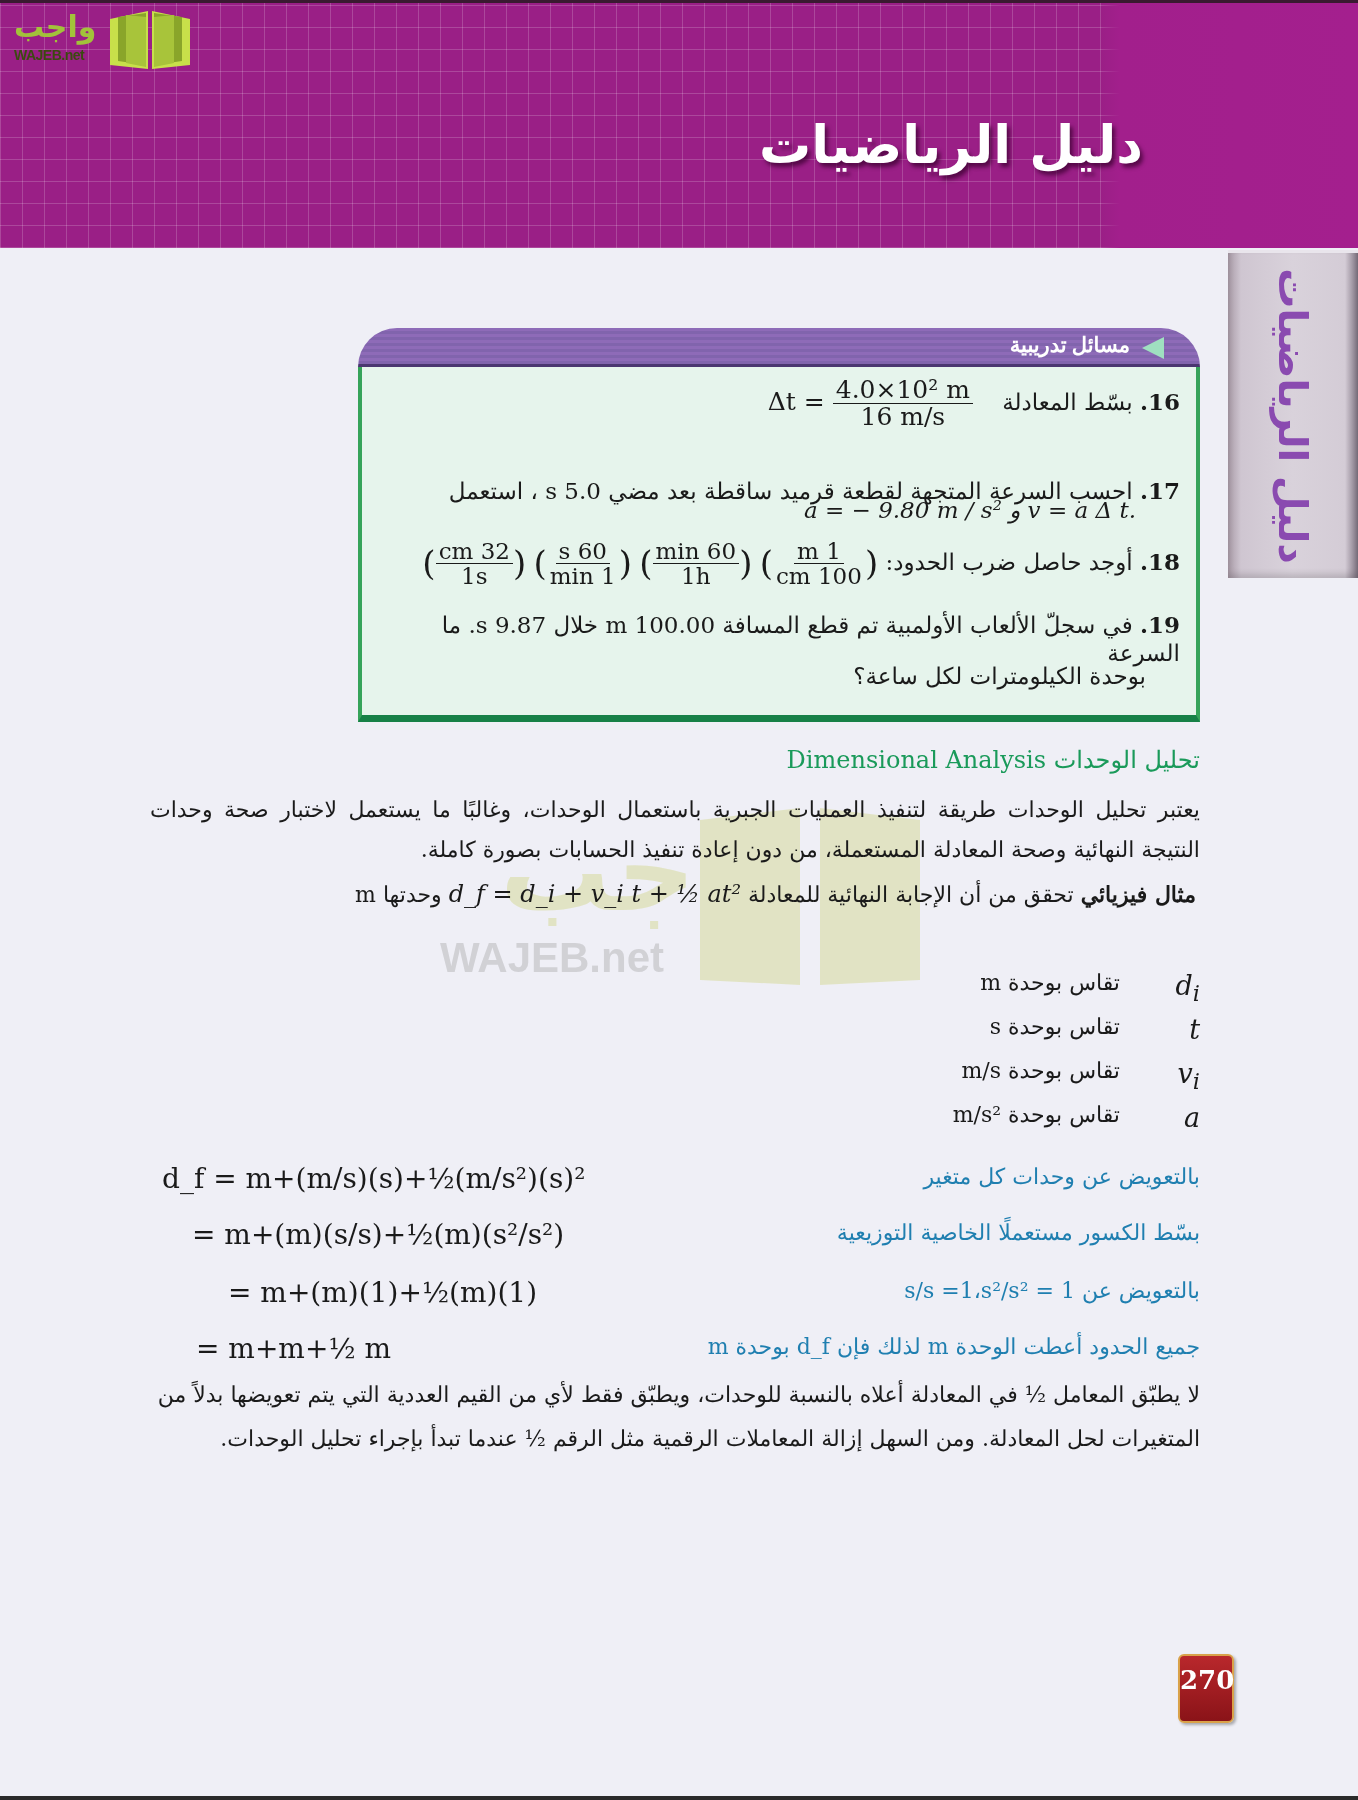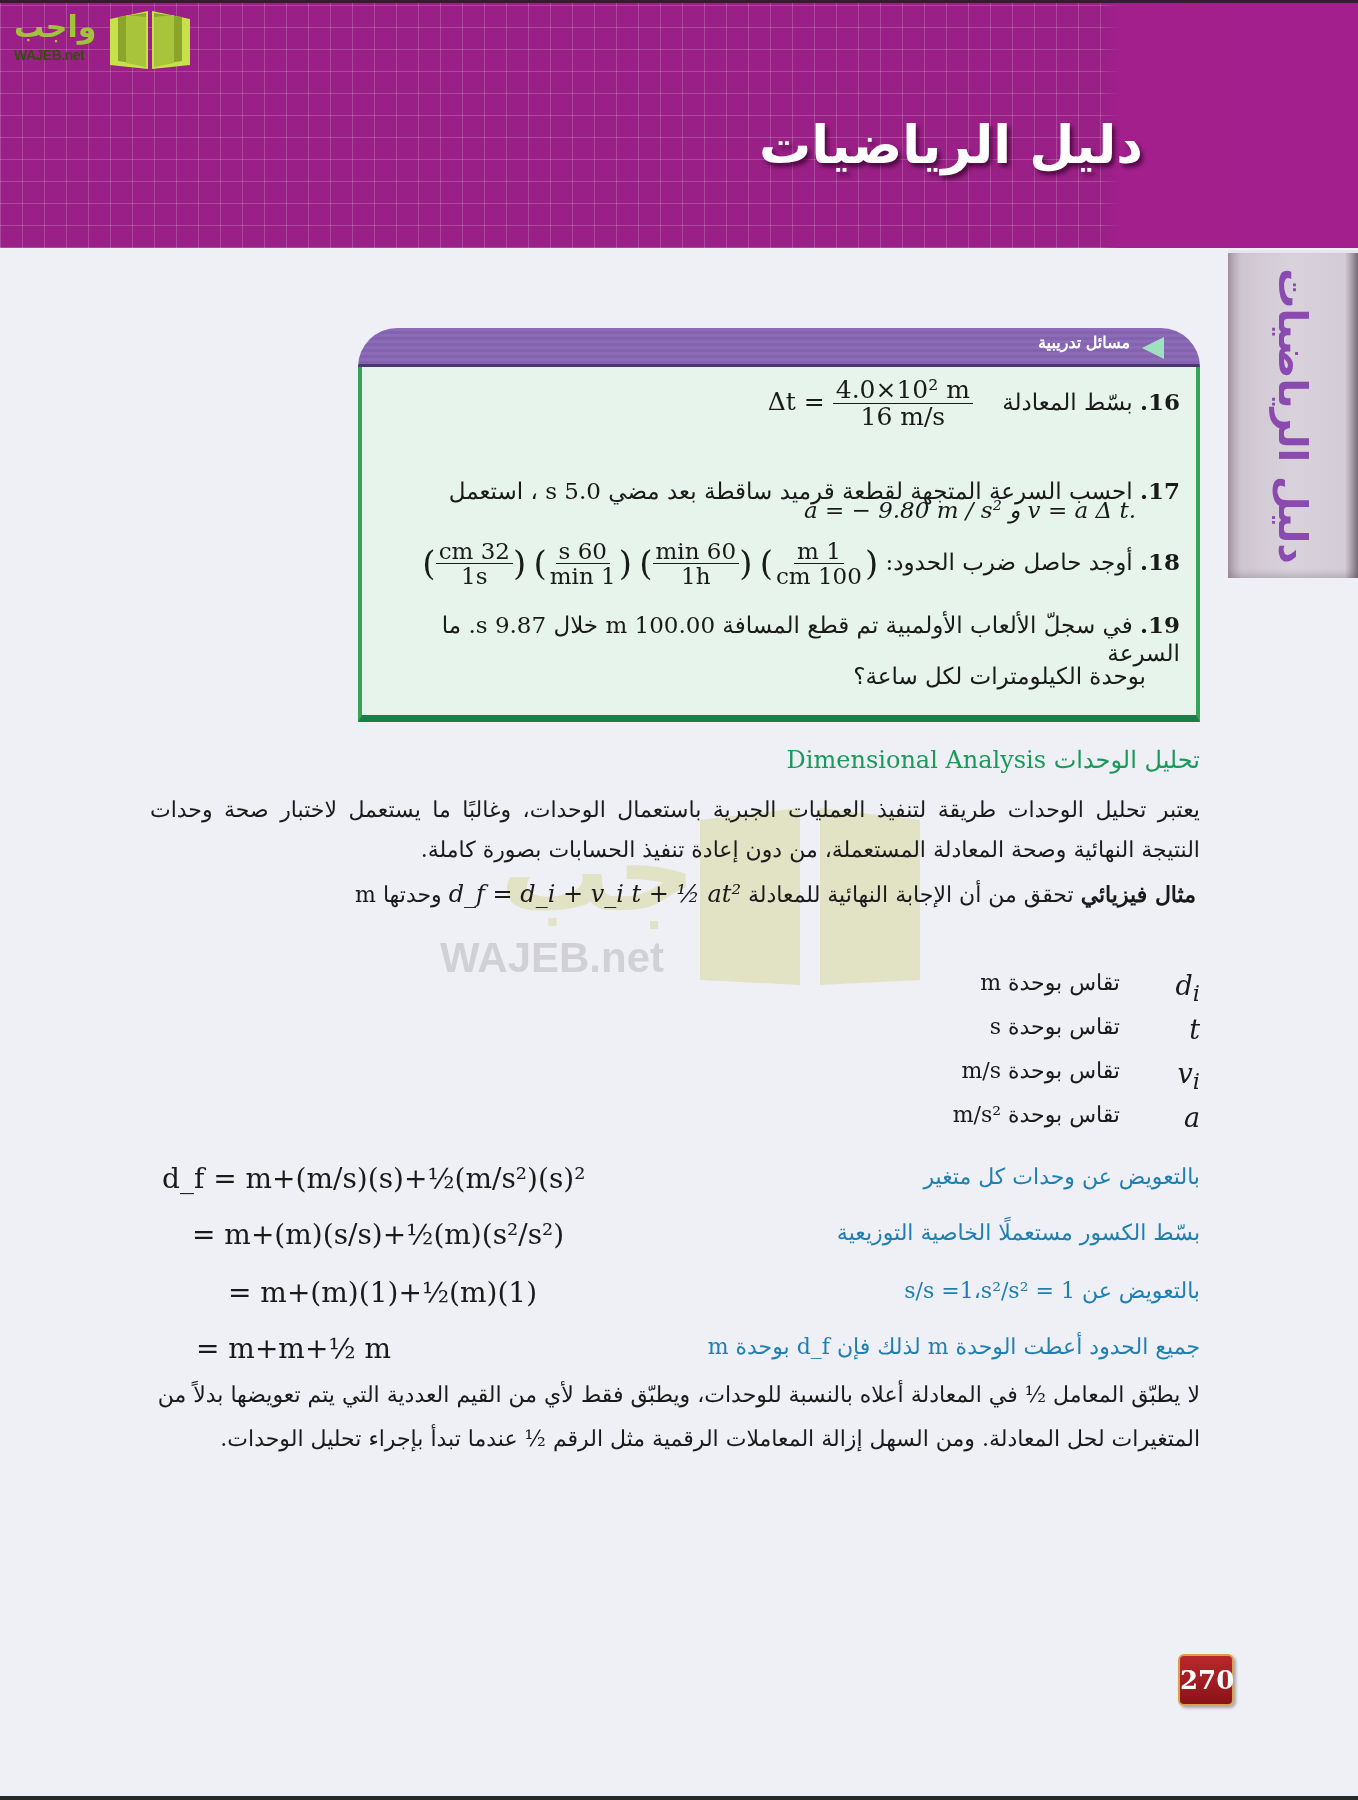--- a/index.html
+++ b/index.html
@@ -58,22 +58,22 @@
   .practice {
     position: absolute; left: 358px; top: 328px; width: 842px; height: 394px;
   }
   .practice-header {
     position: absolute; left: 0; top: 0; width: 100%; height: 39px;
     border-radius: 40px 40px 0 0;
     background: repeating-linear-gradient(180deg, #8e6bb8 0 3px, #8164ad 3px 6px);
     border-bottom: 3px solid #4a3670;
   }
   .practice-header-title {
-    position: absolute; right: 70px; top: 5px; font-family: Liberation Sans, sans-serif;
-    font-size: 16px; font-weight: bold; color: #ffffff; direction: rtl;
+    position: absolute; right: 70px; top: 5px; font-family: Liberation Serif, serif;
+    font-size: 21px; font-weight: bold; color: #ffffff; direction: rtl;
   }
   .practice-header-arrow {
     position: absolute; right: 36px; top: 9px; width: 0; height: 0;
     border-top: 11px solid transparent; border-bottom: 11px solid transparent;
     border-right: 22px solid #9fe0c0;
   }
   .practice-body {
     position: absolute; left: 0; top: 39px; width: 100%; height: 355px;
     background: #e6f4ec;
     border-left: 4px solid #36a35a; border-right: 4px solid #36a35a;
@@ -104,21 +104,21 @@
 
   .step-label { position: absolute; right: 158px; font-size: 22px; color: #1f7fb0; direction: rtl; white-space: nowrap; }
   .step-eq { position: absolute; font-size: 28px; white-space: nowrap; direction: ltr; }
 
   .note { position: absolute; right: 158px; width: 1050px; font-size: 22px; direction: rtl; line-height: 42px; text-align: justify; }
 
   .watermark { position: absolute; left: 440px; top: 800px; opacity: 0.35; pointer-events: none; }
   .wm-text { position: absolute; left: 0; top: 134px; font-family: "Liberation Sans", sans-serif; font-weight: bold; font-size: 42px; color: #9a9a9a; }
 
   .page-num {
-    position: absolute; left: 1178px; top: 1654px; width: 56px; height: 52px;
+    position: absolute; left: 1178px; top: 1654px; width: 56px; height: 69px;
     background: linear-gradient(180deg, #b9282c, #8a1318);
     border: 2px solid #d9a24a; border-radius: 6px;
     color: #fff; font-weight: bold; font-size: 26px; text-align: center; line-height: 48px;
     box-shadow: 2px 2px 3px rgba(0,0,0,0.3);
   }
 </style>
 </head>
 <body>
 
 <div class="frame-top"></div>

